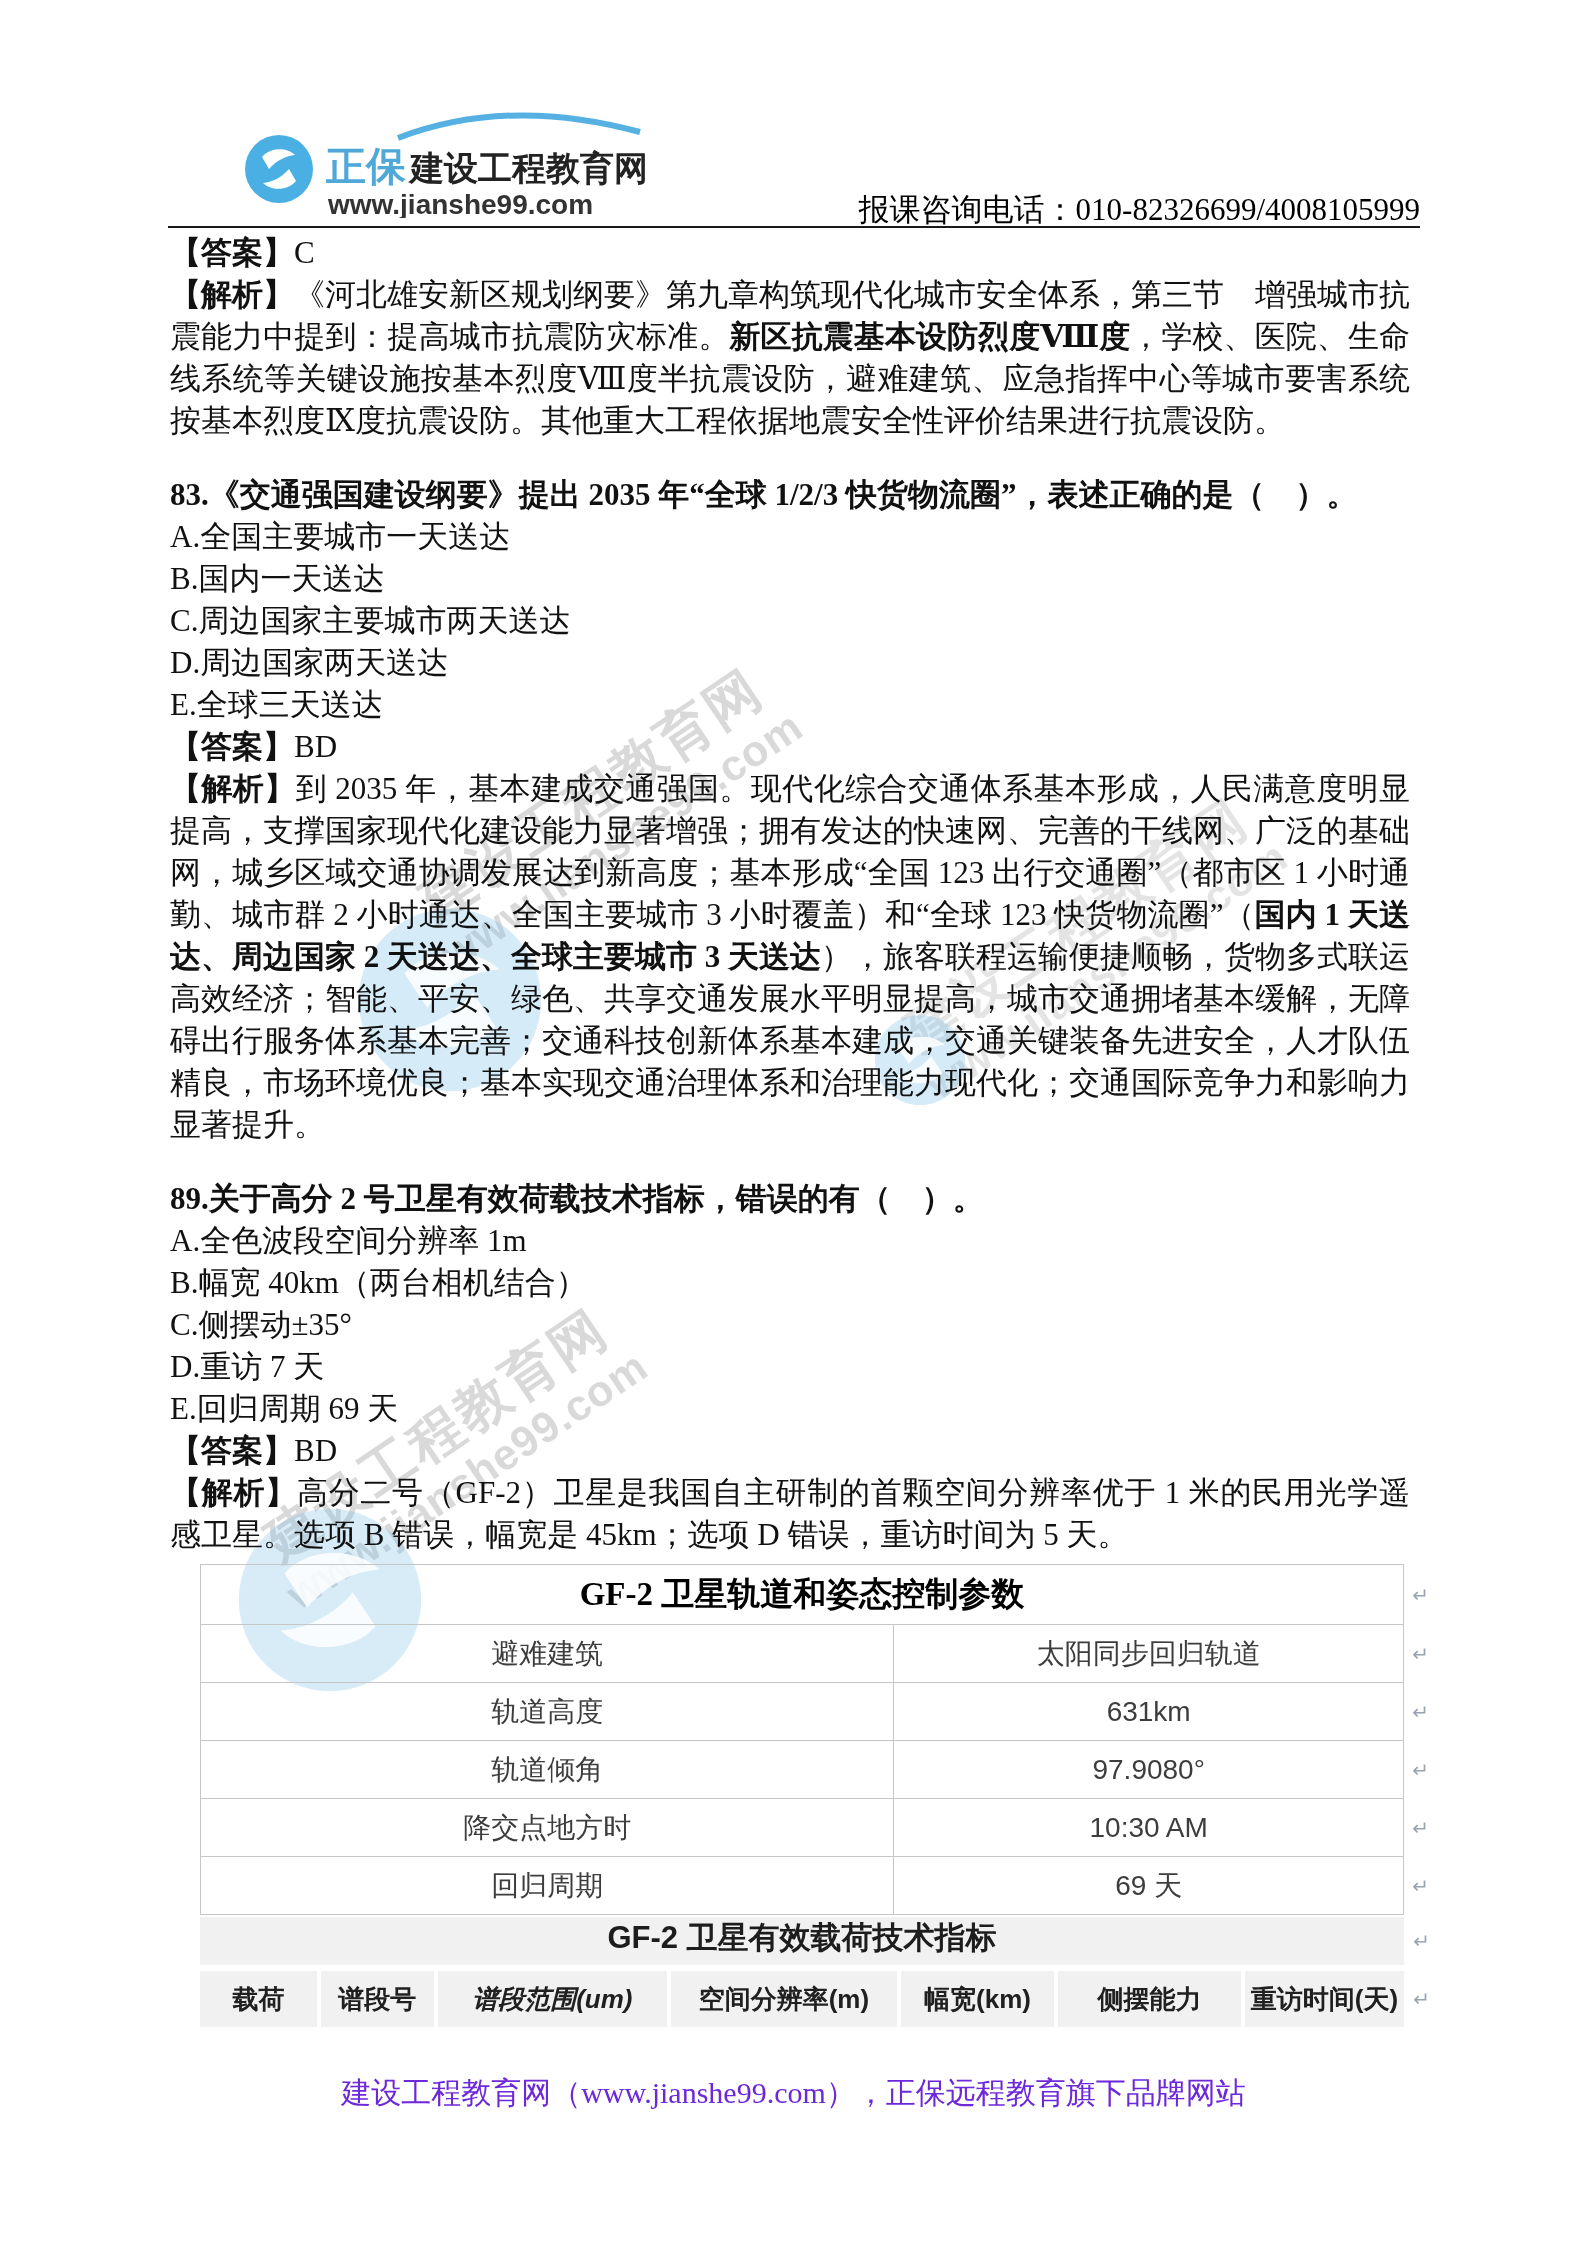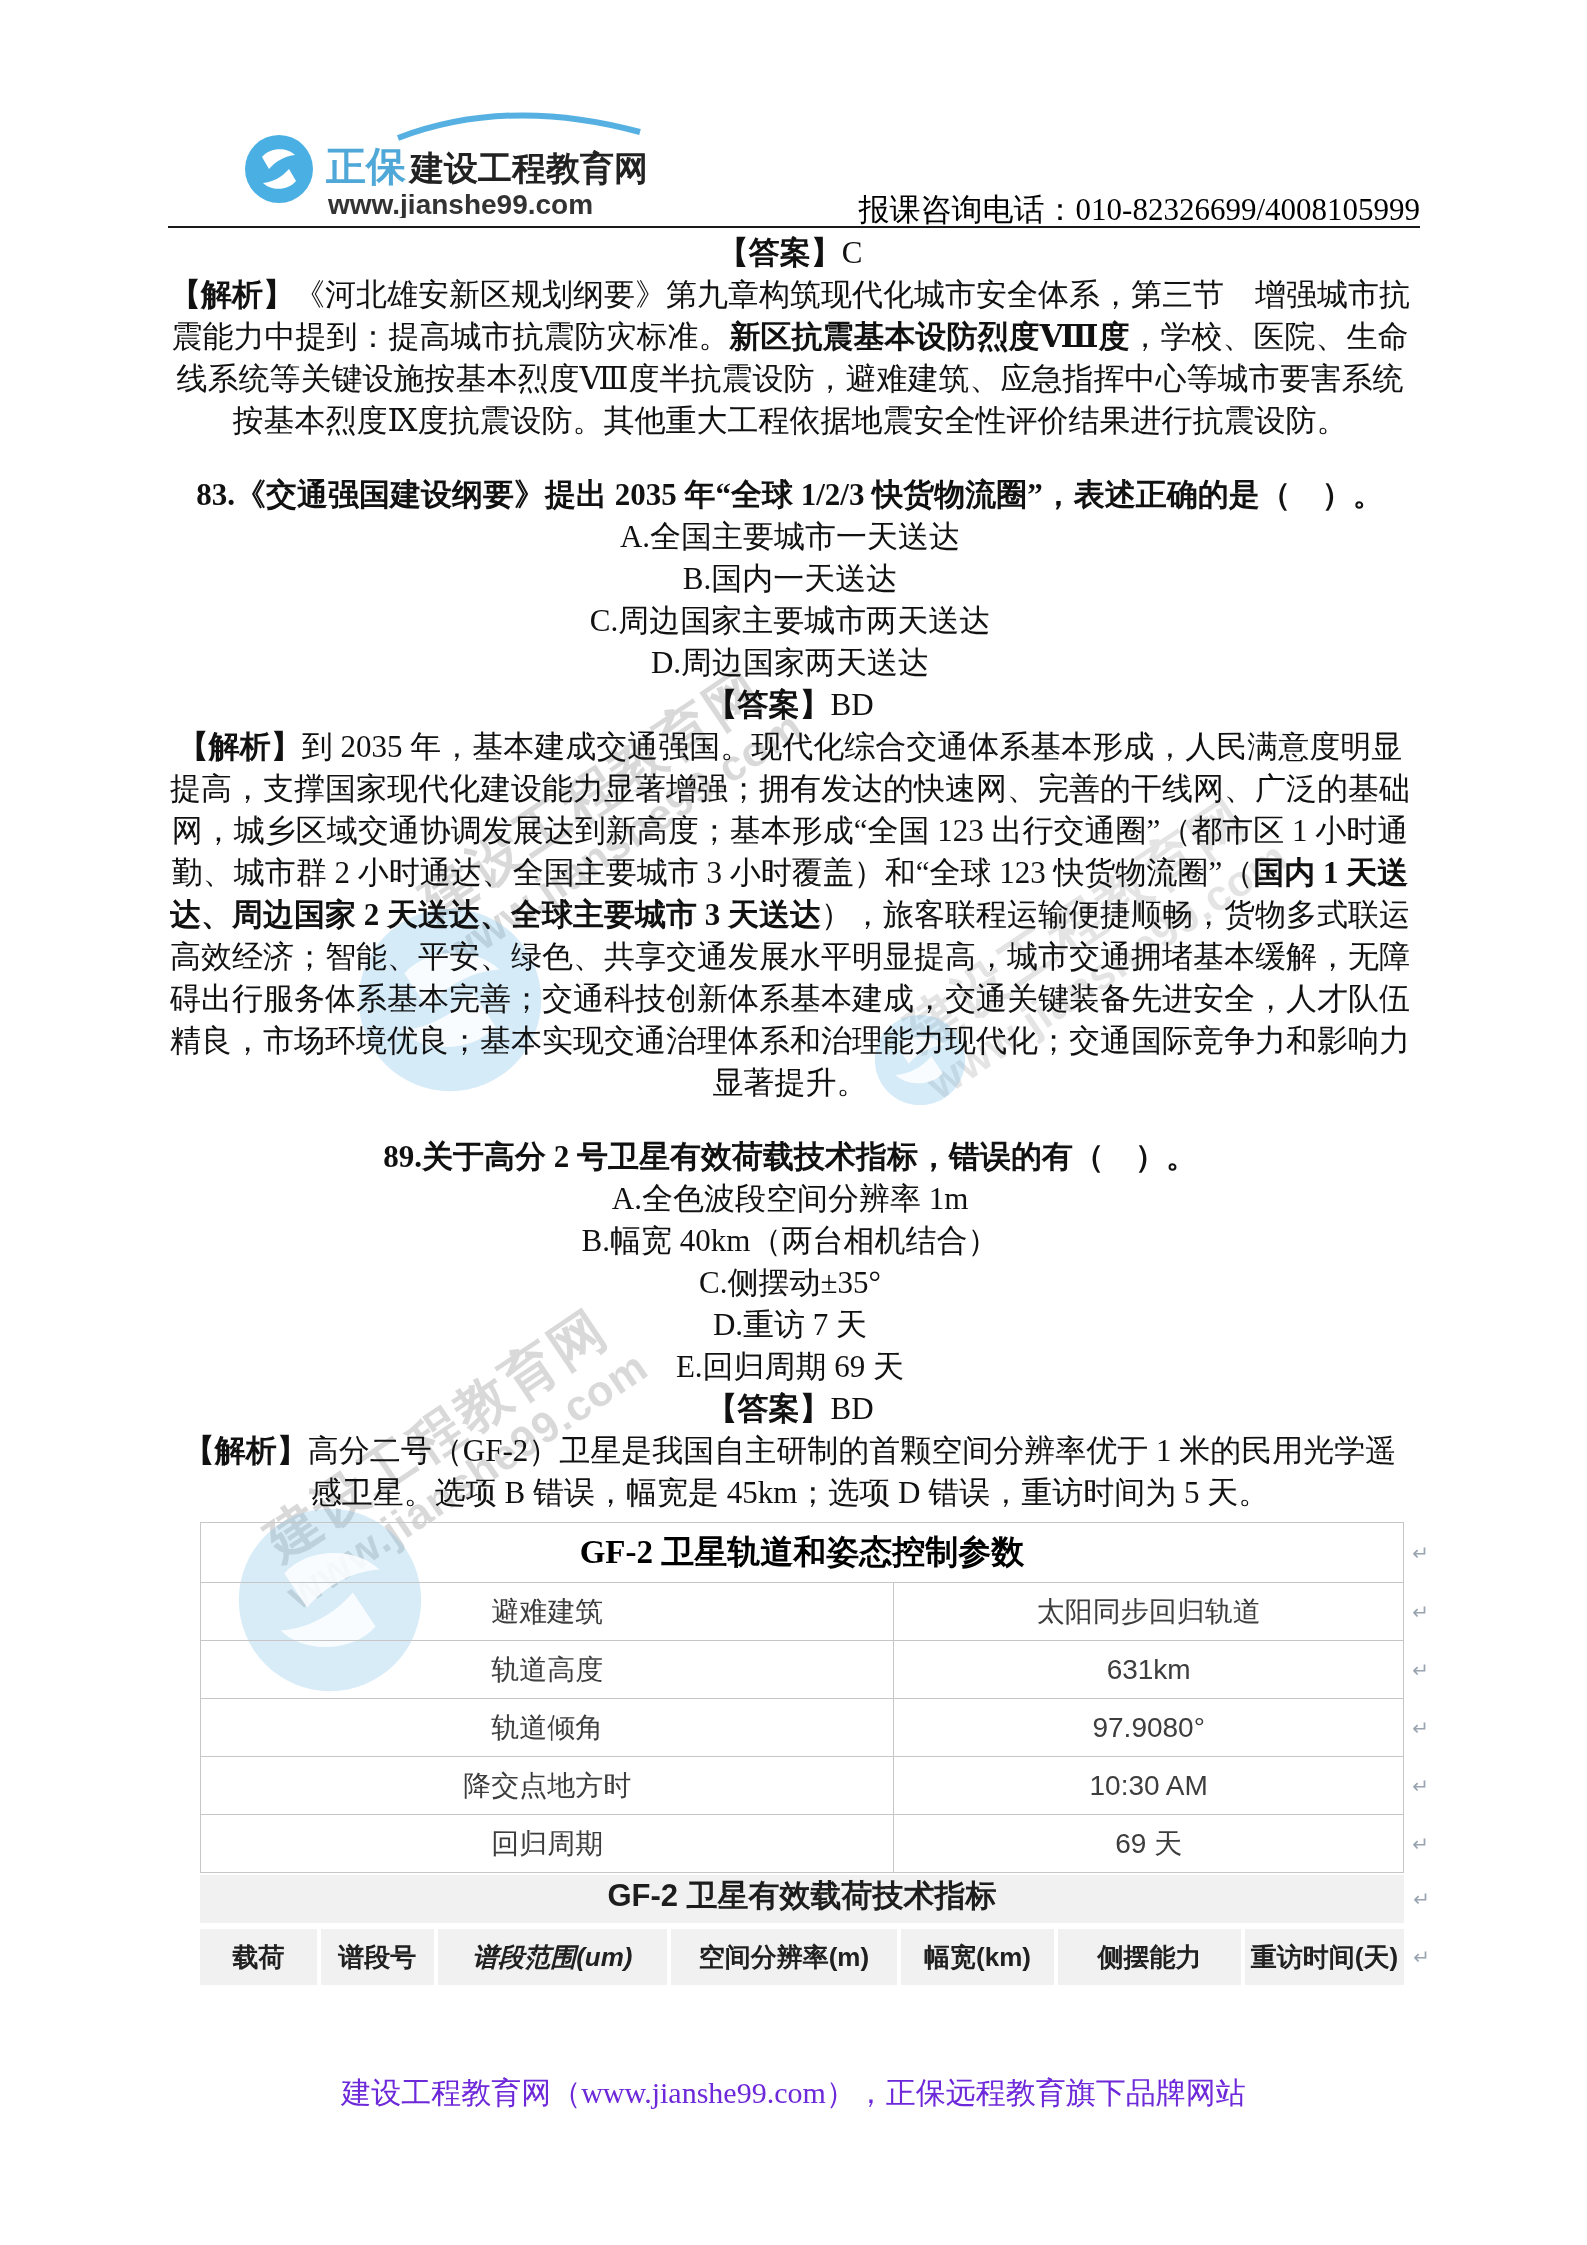--- a/index.html
+++ b/index.html
@@ -20,21 +20,21 @@
   .wm-circle{position:absolute;}
   
   .logo{position:absolute;left:178px;top:88px;width:470px;height:130px;z-index:2;}
   .phone{
     position:absolute;top:192px;right:167px;z-index:2;
     font-size:31px;line-height:36px;color:#000;
   }
   .hr{position:absolute;top:226px;left:168px;width:1252px;height:2px;background:#1a1a1a;z-index:2;}
   
   .content{position:absolute;left:170px;top:232px;width:1240px;z-index:2;}
-  .content p{margin:0;font-size:31px;line-height:42px;text-align:center;}
+  .content p{margin:0;font-size:31px;line-height:42px;}
   .sol{text-align:justify;}
   .lbl{font-weight:bold;}
   .qtitle{font-weight:bold;}
   .gap{margin-top:32px !important;font-family:Liberation Serif, serif;}
   b{font-weight:bold;}
   
   .tbl1{
     margin:8px 0 0 30px;width:1202px;border:1px solid #c6c6c6;position:relative;
     font-family:"Liberation Sans","DejaVu Sans",sans-serif;background:transparent;
   }
@@ -119,20 +119,21 @@
 
   <p><span class="lbl">【答案】</span><span>C</span></p>
 
   <p class="sol"><span class="lbl">【解析】</span><span>《河北雄安新区规划纲要》第九章构筑现代化城市安全体系，第三节　增强城市抗震能力中提到：提高城市抗震防灾标准。</span><b>新区抗震基本设防烈度Ⅷ度</b><span>，学校、医院、生命线系统等关键设施按基本烈度Ⅷ度半抗震设防，避难建筑、应急指挥中心等城市要害系统按基本烈度Ⅸ度抗震设防。其他重大工程依据地震安全性评价结果进行抗震设防。</span></p>
 
   <p class="qtitle gap">83.《交通强国建设纲要》提出 2035 年“全球 1/2/3 快货物流圈”，表述正确的是（　）。</p>
   <p>A.全国主要城市一天送达</p>
   <p>B.国内一天送达</p>
   <p>C.周边国家主要城市两天送达</p>
   <p>D.周边国家两天送达</p>
+  <p>E.全球三天送达</p>
 
   <p><span class="lbl">【答案】</span><span>BD</span></p>
 
   <p class="sol"><span class="lbl">【解析】</span><span>到 2035 年，基本建成交通强国。现代化综合交通体系基本形成，人民满意度明显提高，支撑国家现代化建设能力显著增强；拥有发达的快速网、完善的干线网、广泛的基础网，城乡区域交通协调发展达到新高度；基本形成“全国 123 出行交通圈”（都市区 1 小时通勤、城市群 2 小时通达、全国主要城市 3 小时覆盖）和“全球 123 快货物流圈”（</span><b>国内 1 天送达、周边国家 2 天送达、全球主要城市 3 天送达</b><span>），旅客联程运输便捷顺畅，货物多式联运高效经济；智能、平安、绿色、共享交通发展水平明显提高，城市交通拥堵基本缓解，无障碍出行服务体系基本完善；交通科技创新体系基本建成，交通关键装备先进安全，人才队伍精良，市场环境优良；基本实现交通治理体系和治理能力现代化；交通国际竞争力和影响力显著提升。</span></p>
 
   <p class="qtitle gap">89.关于高分 2 号卫星有效荷载技术指标，错误的有（　）。</p>
   <p>A.全色波段空间分辨率 1m</p>
   <p>B.幅宽 40km（两台相机结合）</p>
   <p>C.侧摆动±35°</p>
   <p>D.重访 7 天</p>

